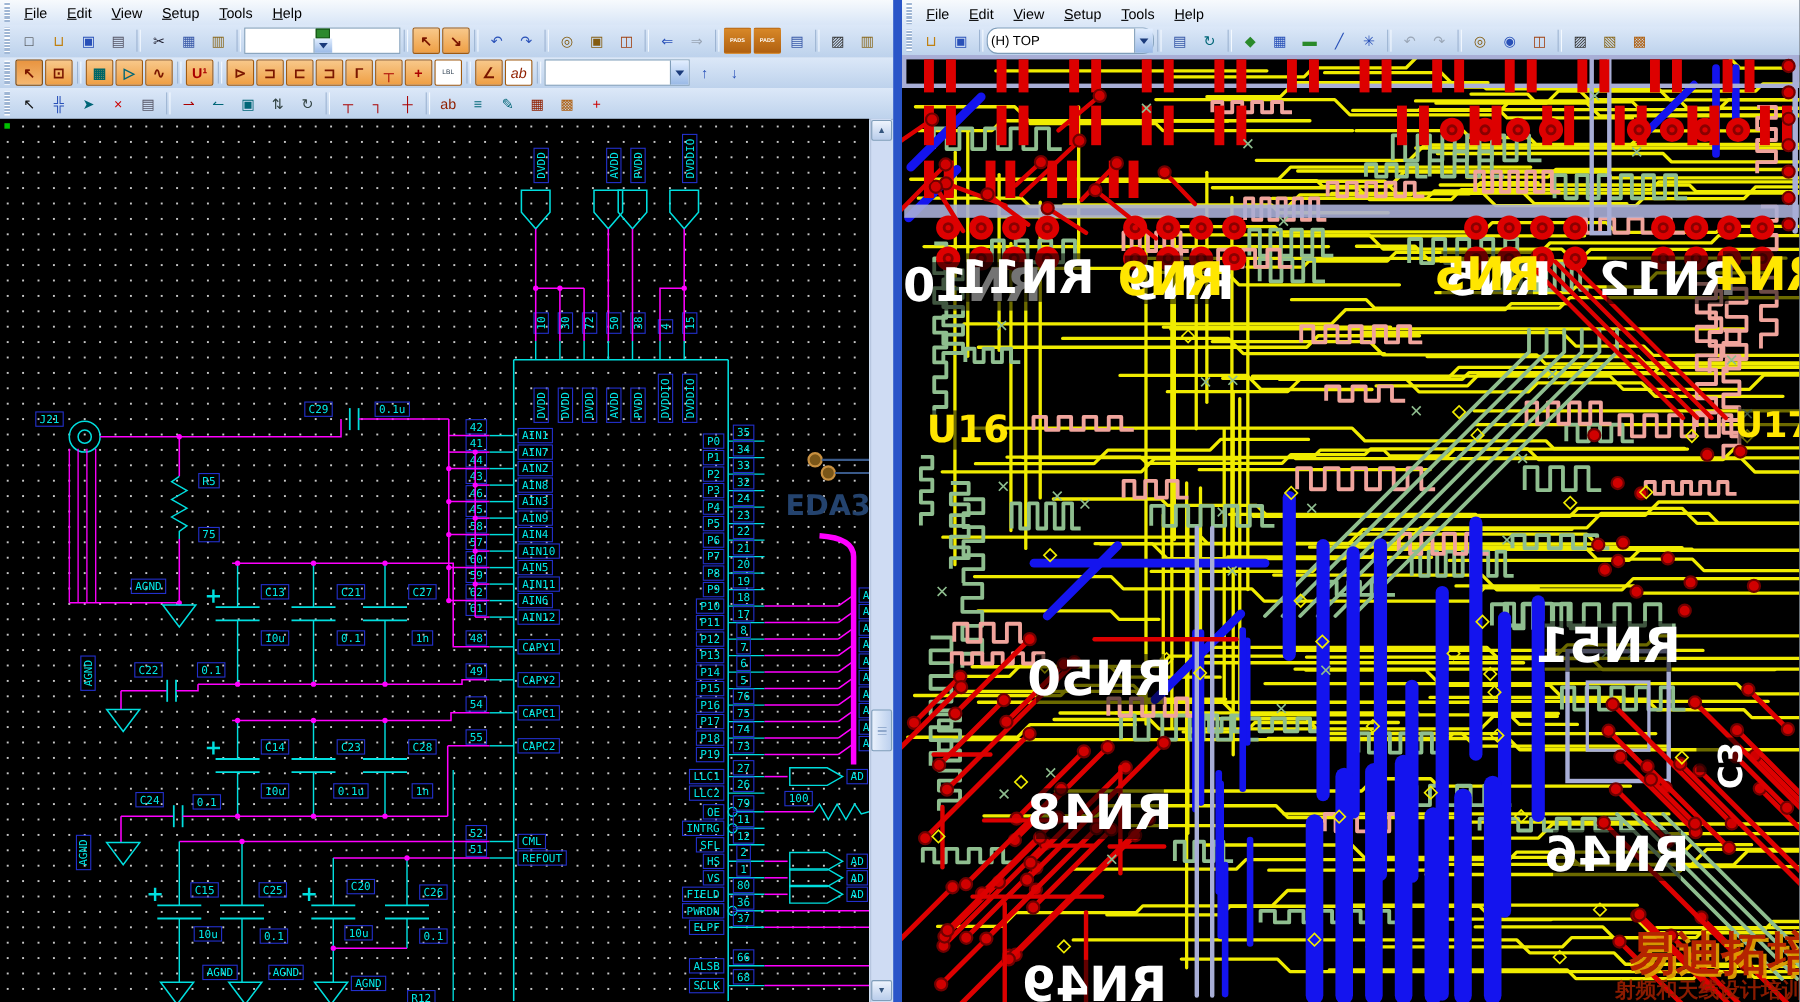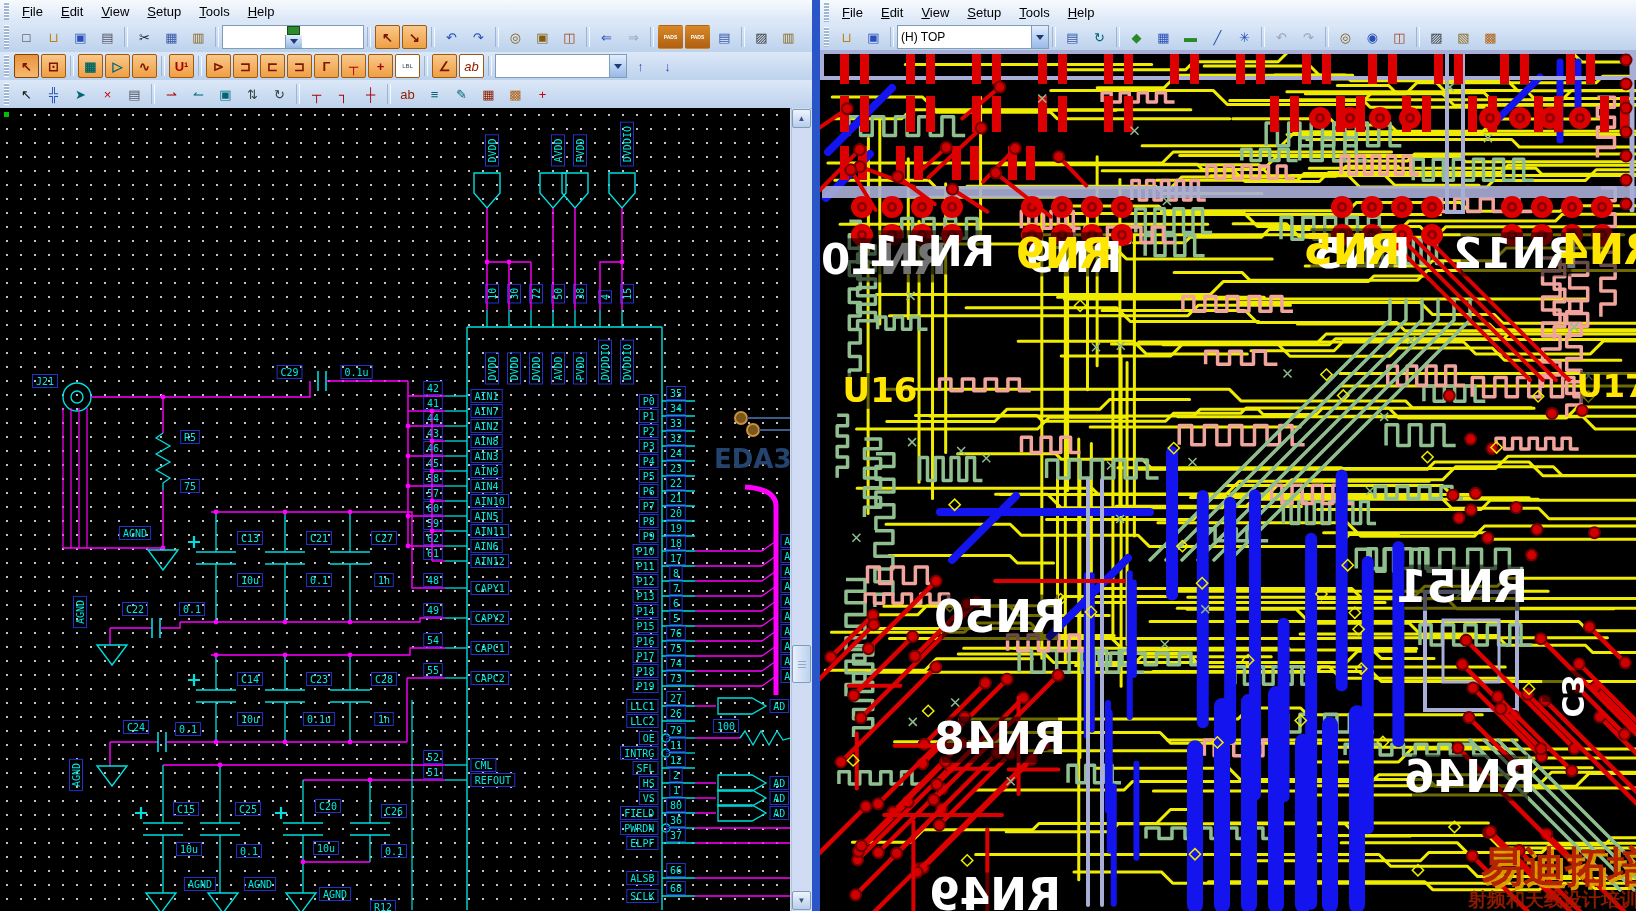--- a/index.html
+++ b/index.html
@@ -1094,21 +1094,21 @@
         <div class="menu-item"><u>V</u>iew</div>
         <div class="menu-item"><u>S</u>etup</div>
         <div class="menu-item"><u>T</u>ools</div>
         <div class="menu-item"><u>H</u>elp</div>
       </div>
     <div class="tbar" id="rtb1" style="top:24px;height:26px;">
         <div class="grip"></div>
         <div class="tbtn" style="color: rgb(192, 128, 16);">⊔</div>
         <div class="tbtn" style="color: rgb(40, 80, 184);">▣</div>
         <div class="tsep"></div>
-        <div class="combo" style="width: 150px;">
+        <div class="combo" style="width: 150px; border-radius: 10px;">
           <span class="ctext">(H) TOP</span>
           <span class="cbtn"></span>
         </div>
         <div class="tsep"></div>
         <div class="tbtn" style="color: rgb(56, 88, 168);">▤</div>
         <div class="tbtn" style="color: rgb(0, 102, 119);">↻</div>
         <div class="tsep"></div>
         <div class="tbtn" style="color: rgb(42, 138, 42);">◆</div>
         <div class="tbtn" style="color: rgb(40, 80, 184);">▦</div>
         <div class="tbtn" style="color: rgb(42, 138, 42);">▬</div>

